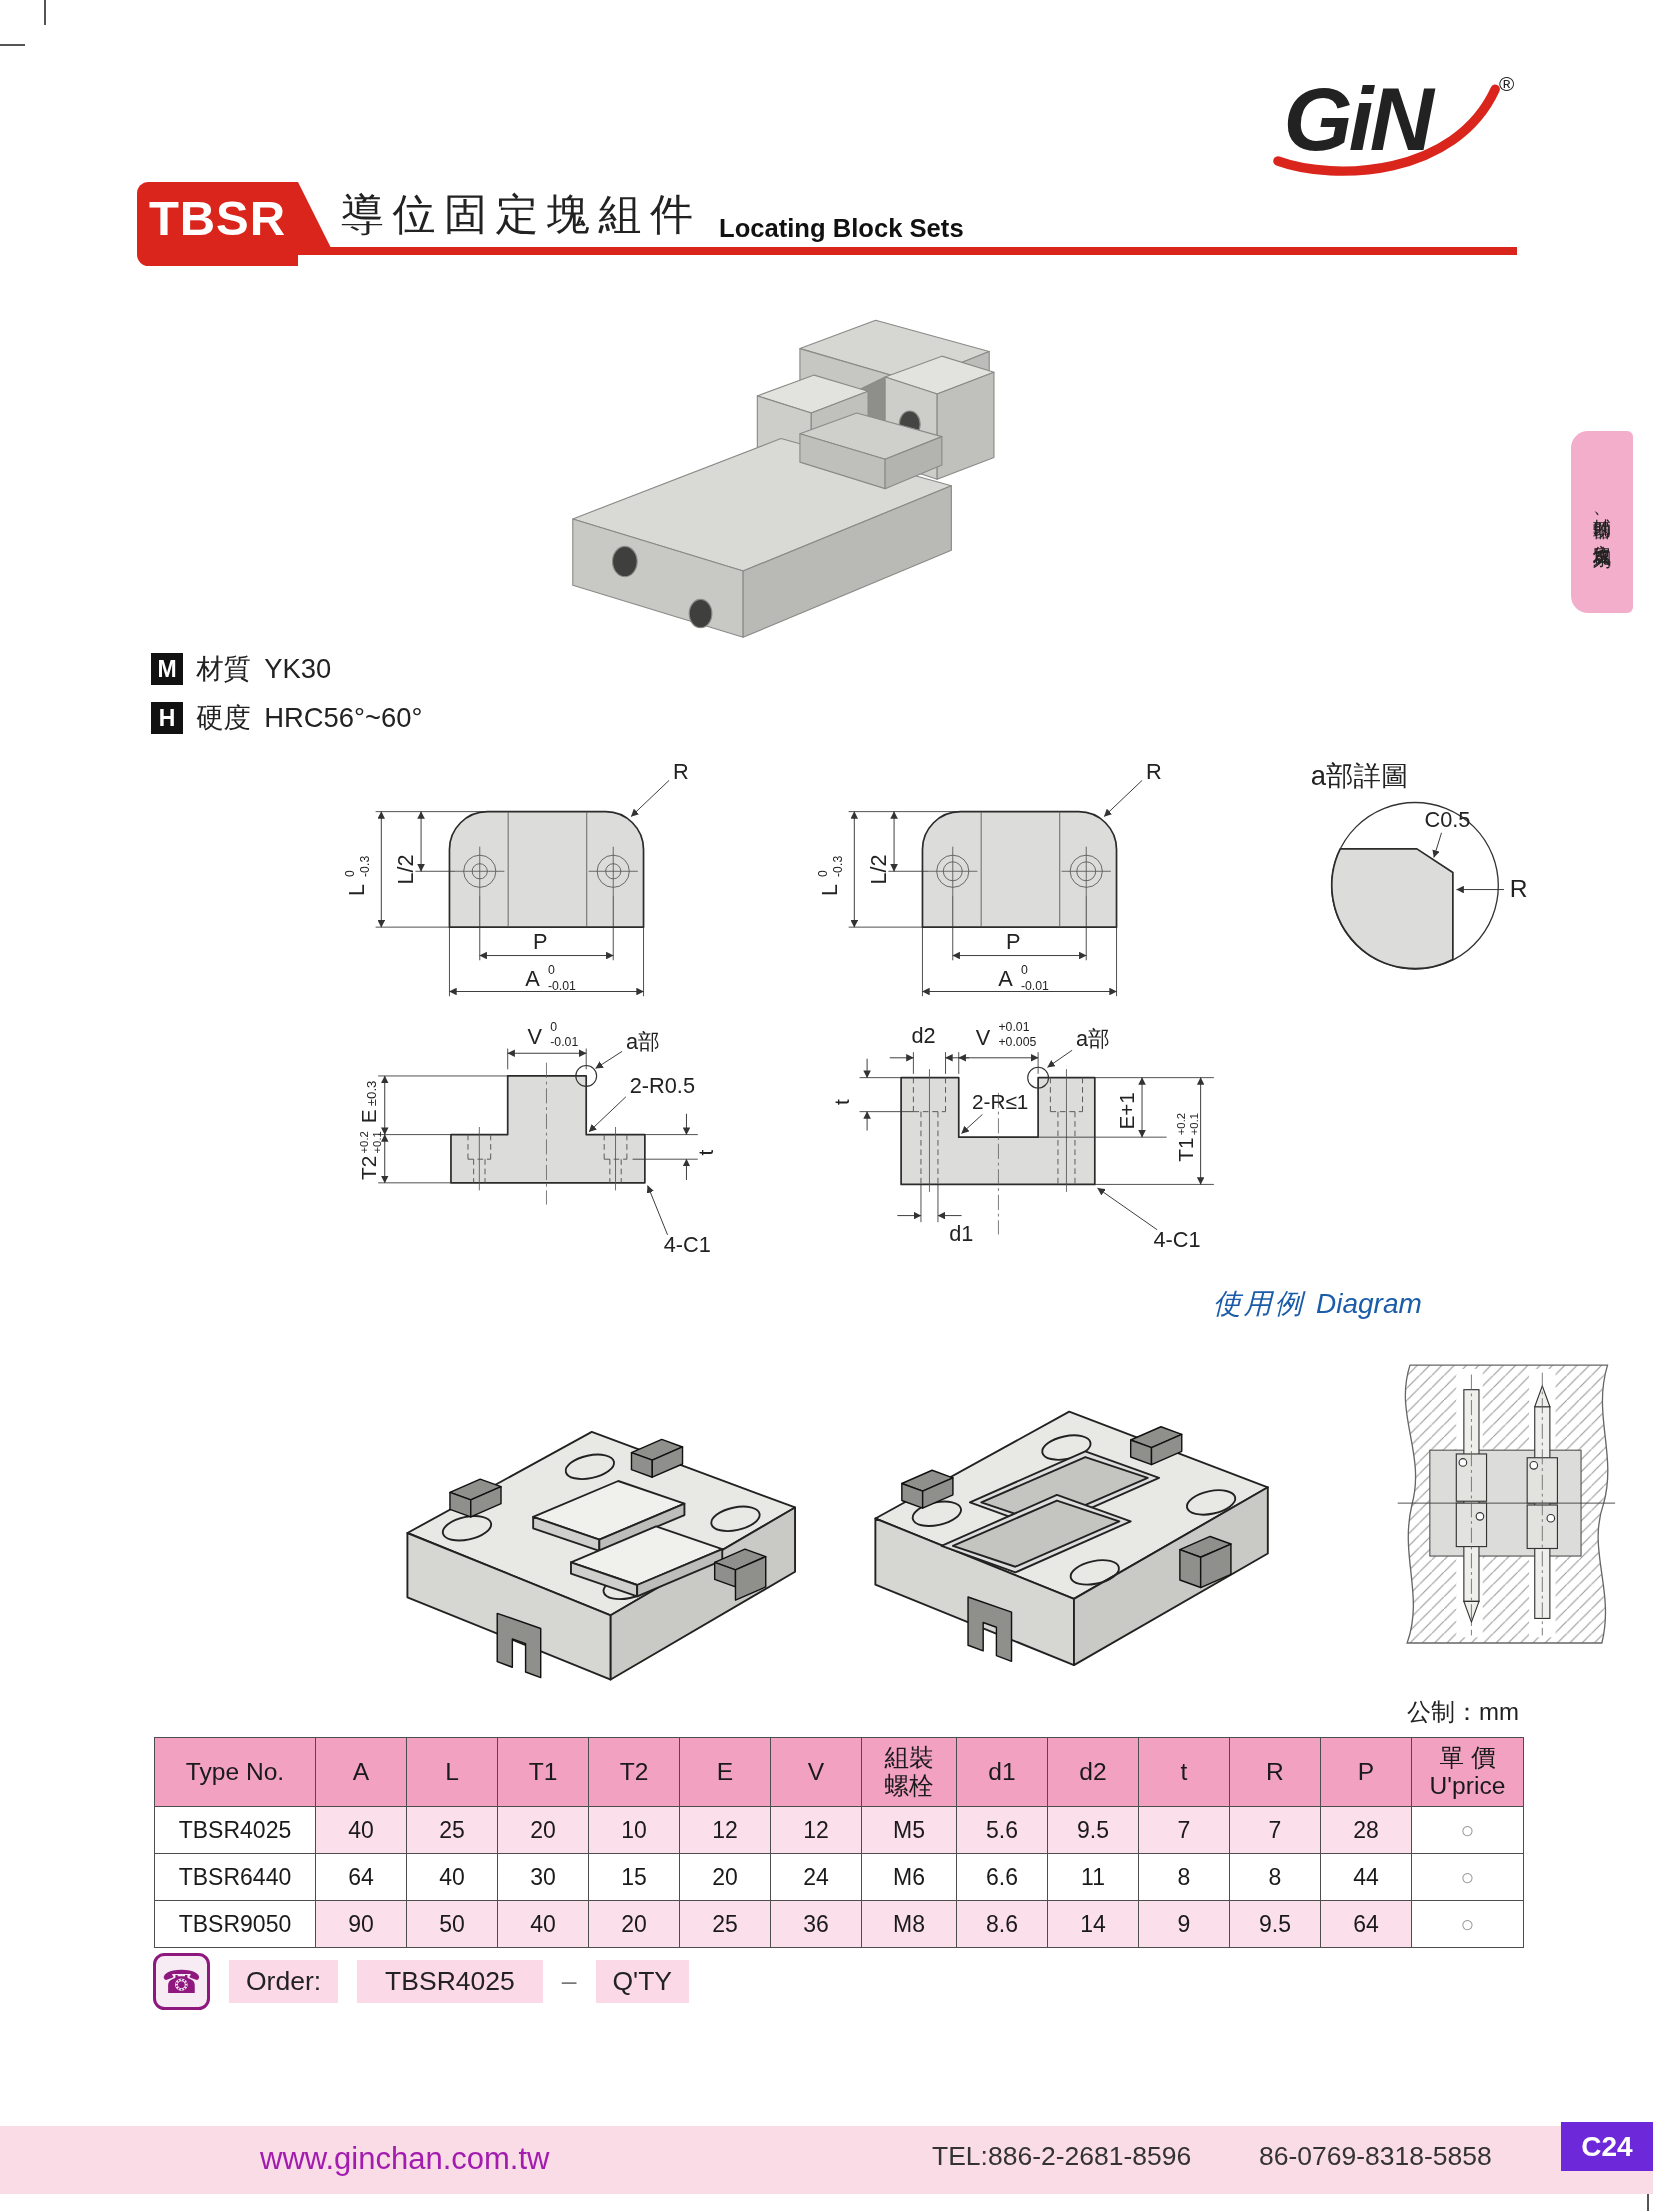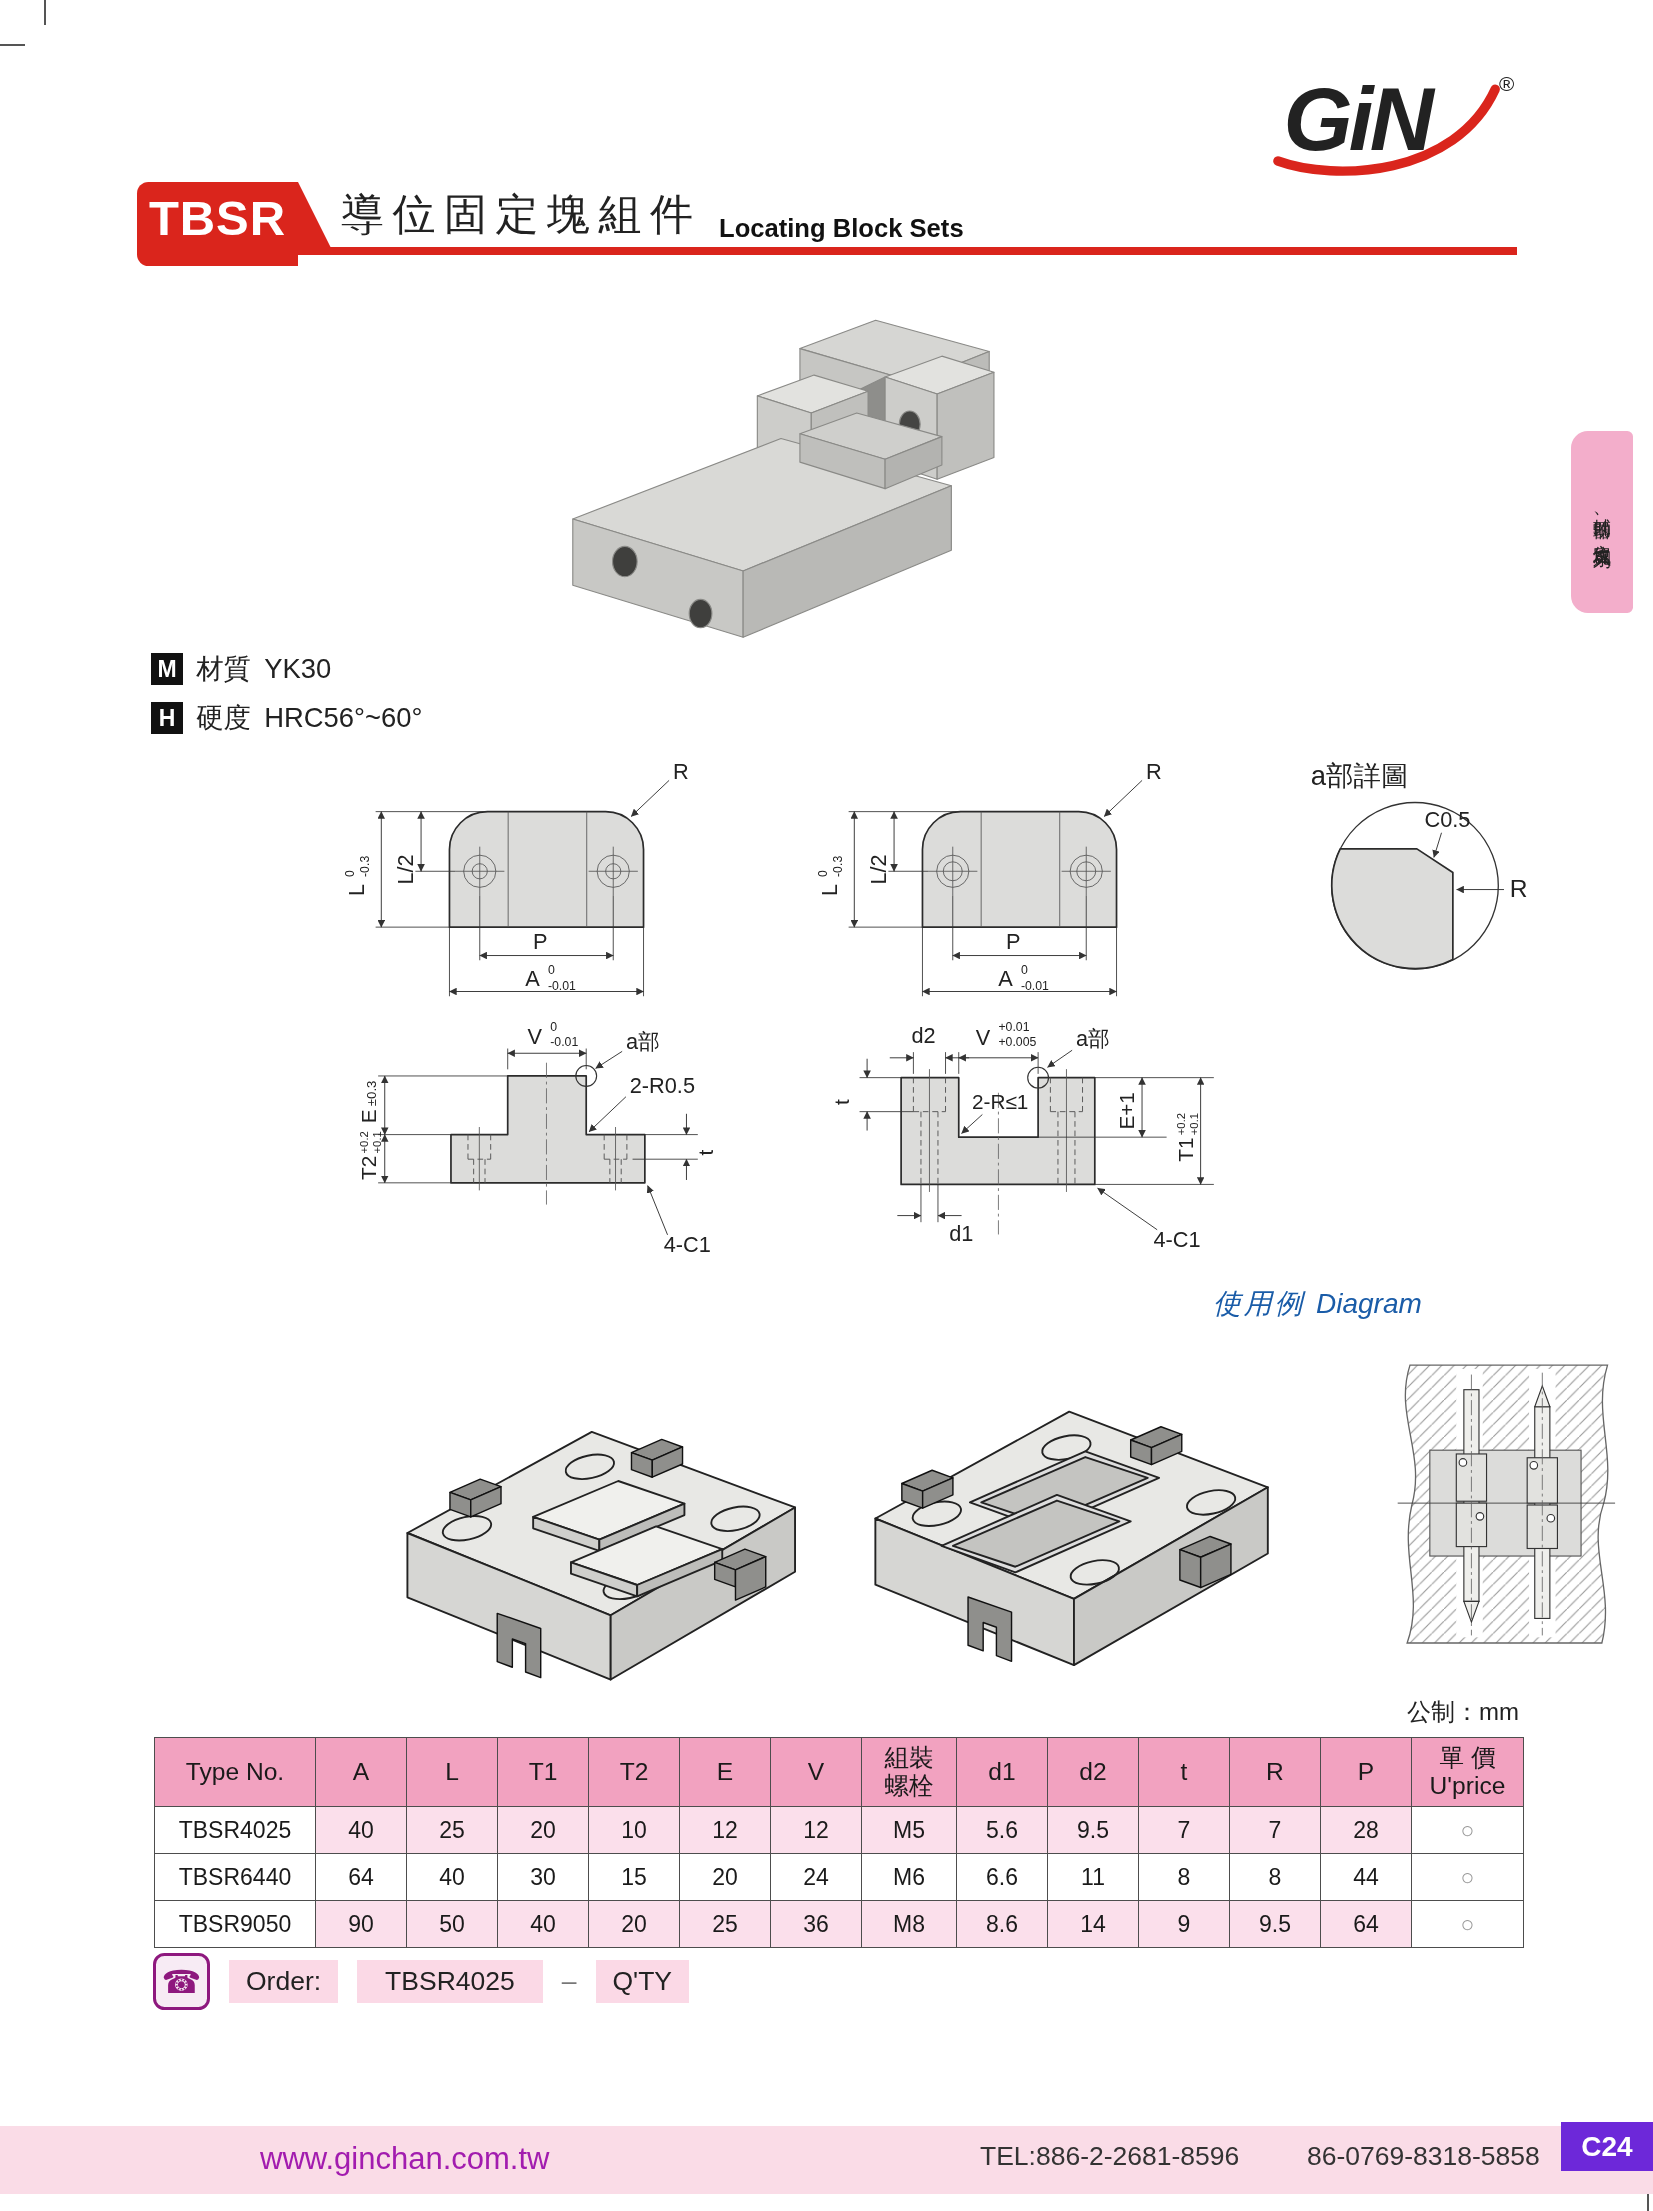--- a/index.html
+++ b/index.html
@@ -43,21 +43,21 @@
   td.uprice-cell{background:#fff !important;color:#999;font-size:24.6px;}
   
   .order-row{display:flex;align-items:center;gap:19px;}
   .phone-box{width:51px;height:51px;border:3.8px solid #8E187E;border-radius:11.4px;background:#F7EBF4;
              display:flex;align-items:center;justify-content:center;font-size:32px;color:#8E187E;}
   .pinkbox{background:#FBD9E6;font-size:26.5px;color:#222;padding:5.7px 17px;}
   .order-sep{font-size:26.5px;color:#777;}
   
   .footer-band{background:#FADCE7;}
   .footer-url{font-size:31px;color:#a21caf;}
-  .footer-tel{font-size:26.5px;color:#333;margin-left:48px;}
+  .footer-tel{font-size:26.5px;color:#333;}
   .page-badge{background:#6d28d9;color:#fff;font-weight:bold;font-size:28px;
               display:flex;align-items:center;justify-content:center;}
   
   .side-tab{background:#F3AECB;border-radius:17px 5.7px 5.7px 17px;
             writing-mode:vertical-rl;text-orientation:upright;
             font-size:18px;letter-spacing:1.9px;color:#222;
             display:flex;align-items:center;justify-content:center;}
   .cropmark{background:#555;}
 </style>
 </head>

